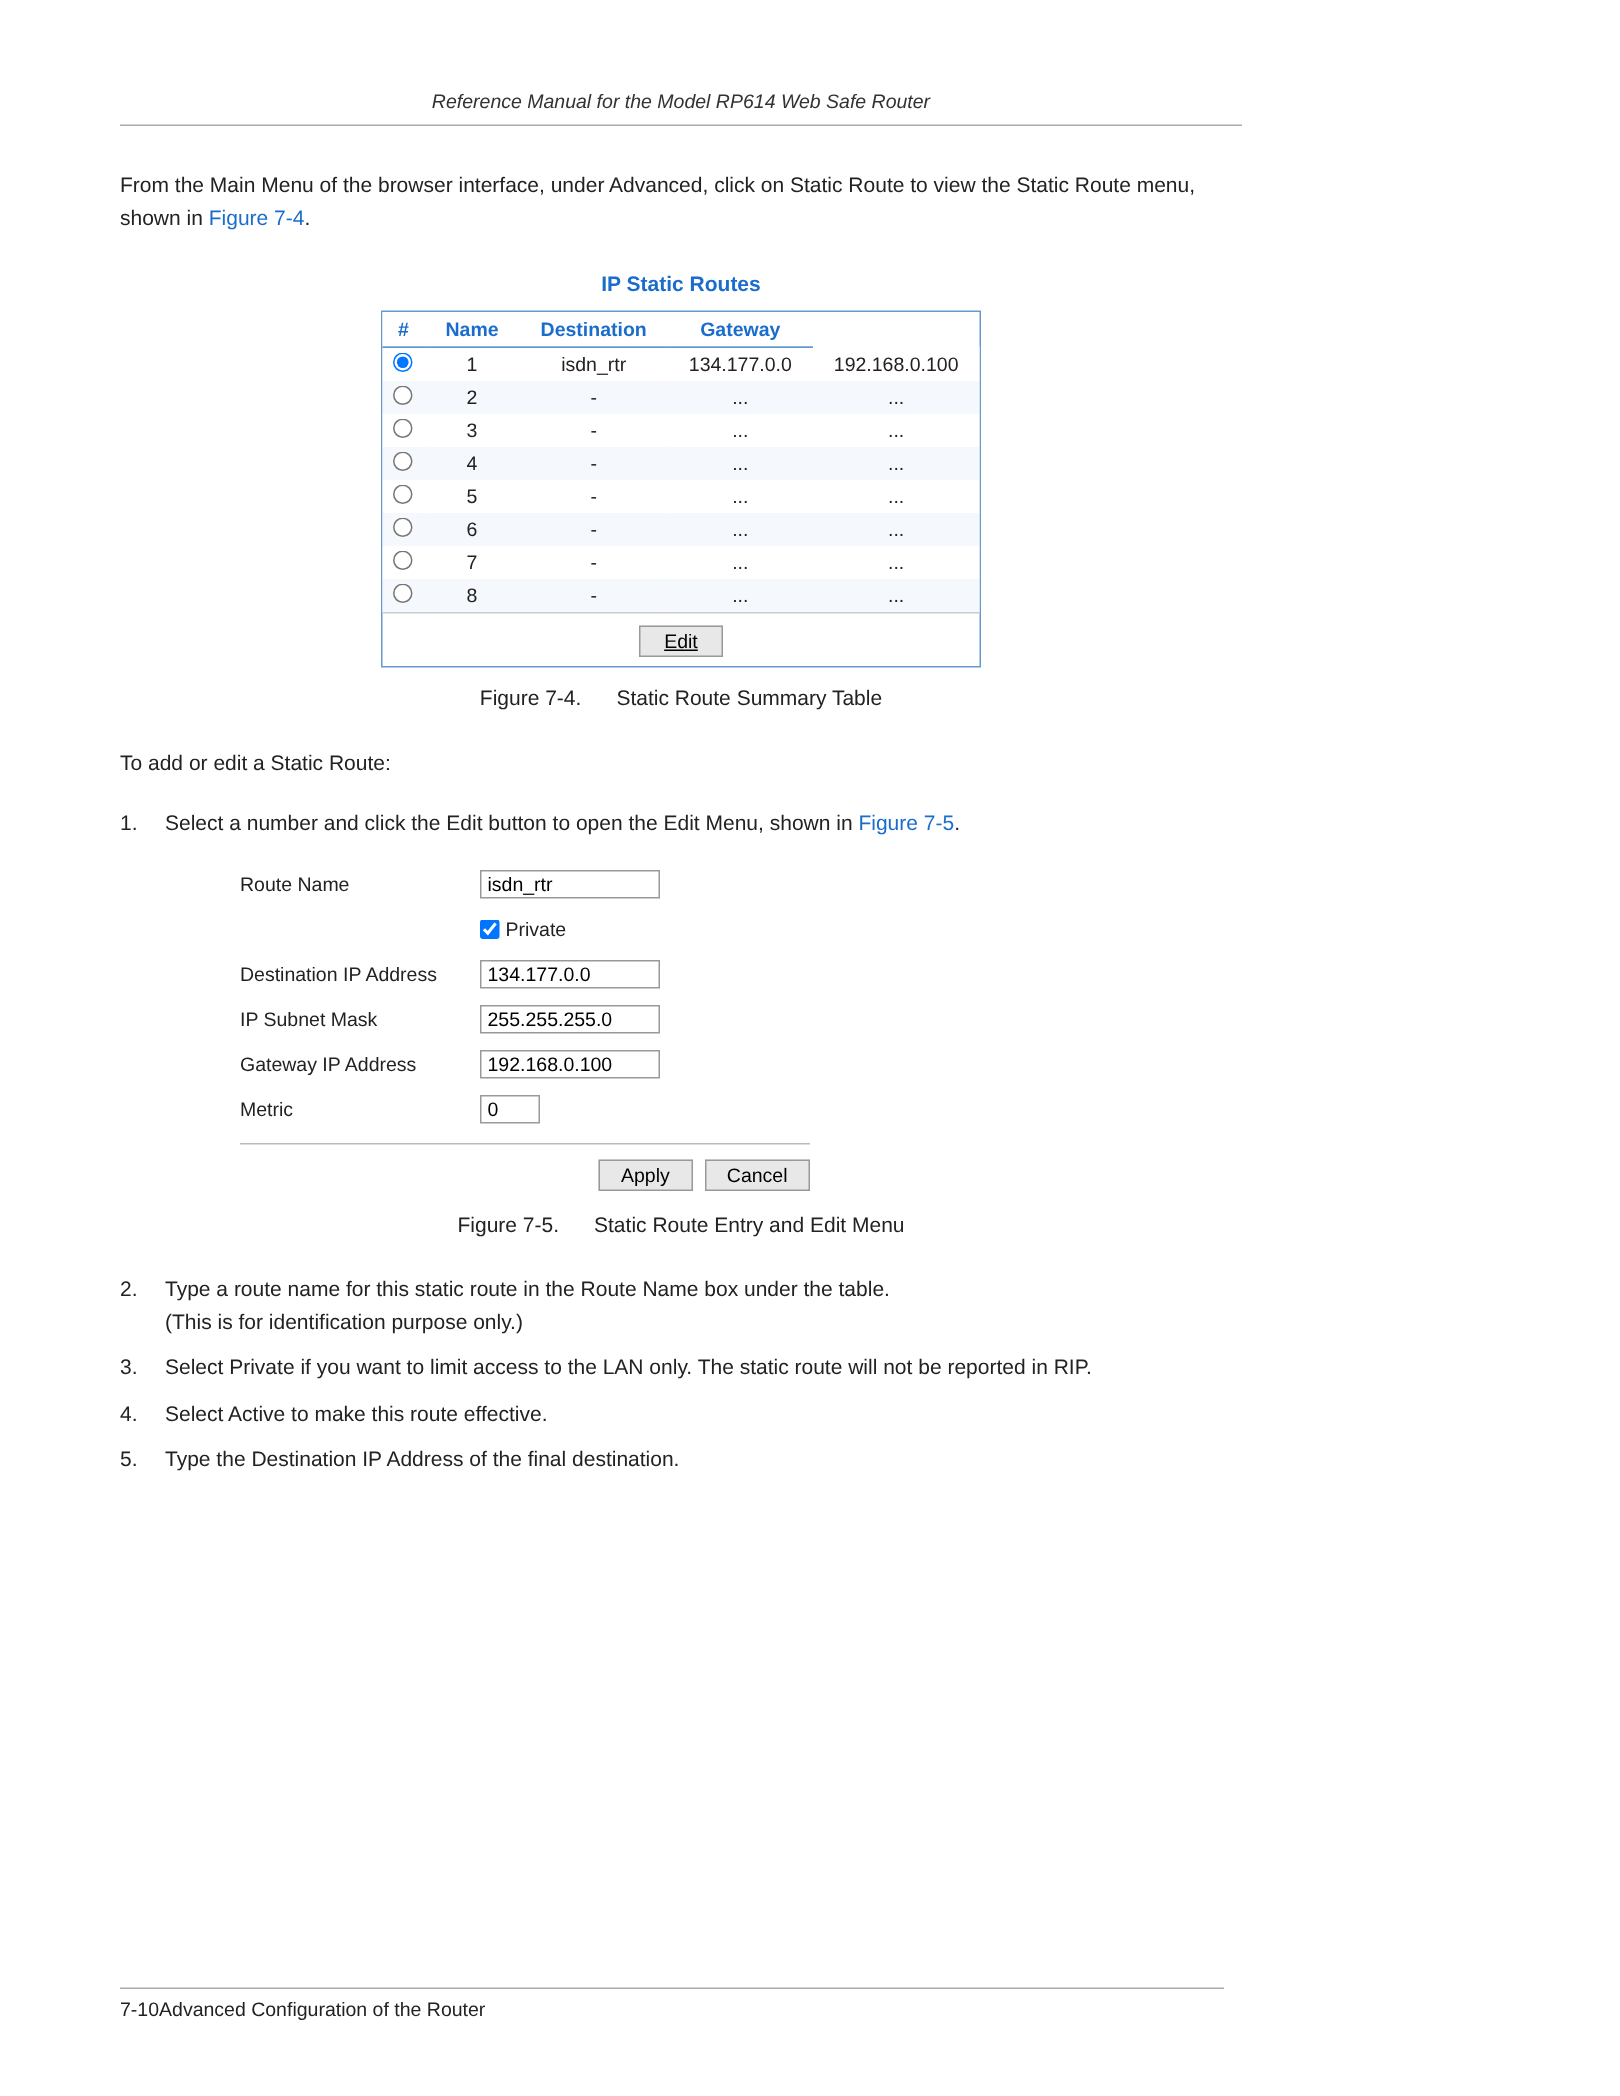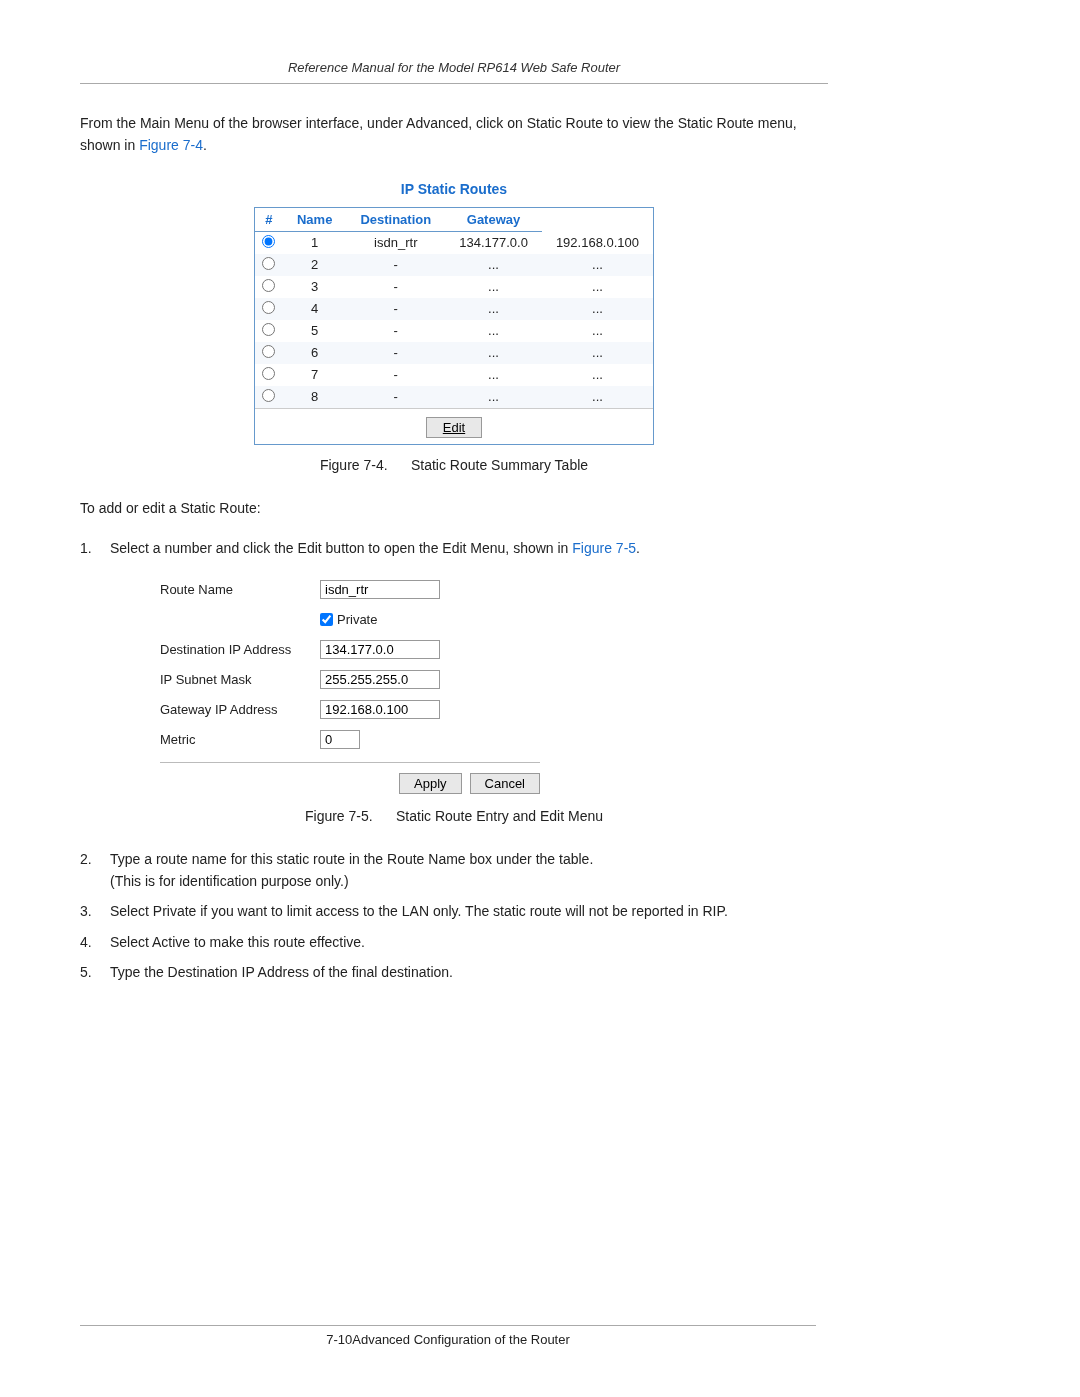--- a/index.html
+++ b/index.html
@@ -183,21 +183,21 @@
       background: #e8e8e8;
       border: 1px solid #999;
       cursor: pointer;
     }
     .footer-line {
       position: absolute;
       bottom: 50px;
       left: 80px;
       right: 92px;
       display: flex;
-      justify-content: center;
+      justify-content: flex-start;
       font-size: 13px;
       color: #222;
       border-top: 1px solid #aaa;
       padding-top: 6px;
     }
   </style>
 </head>
 <body>
 
 <div class="page">

